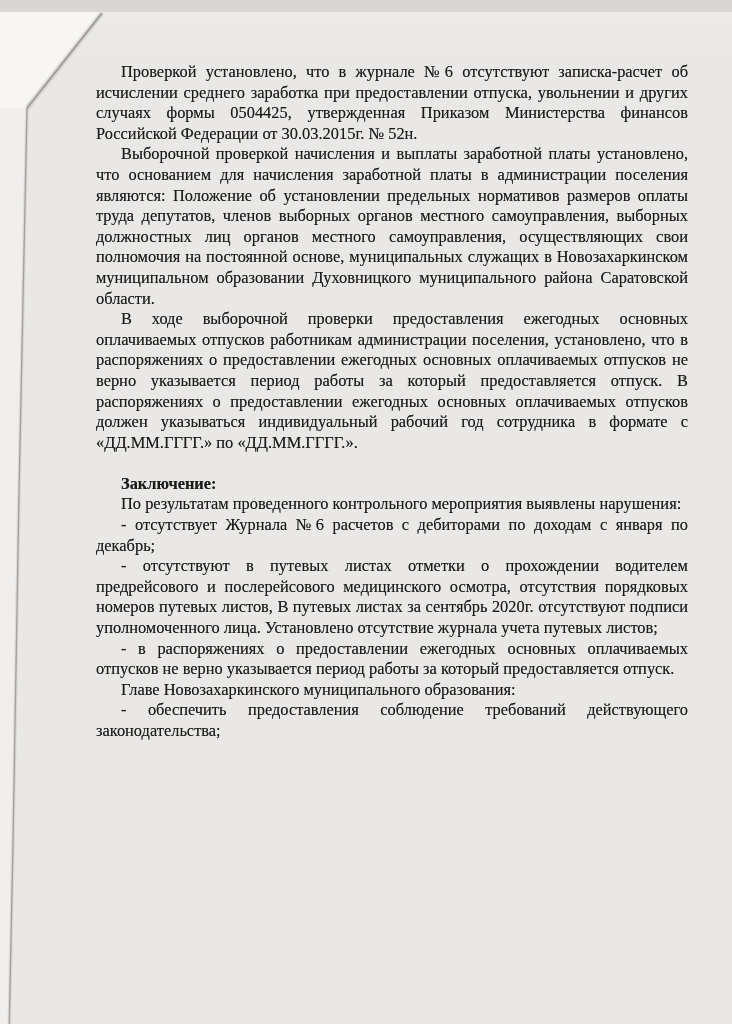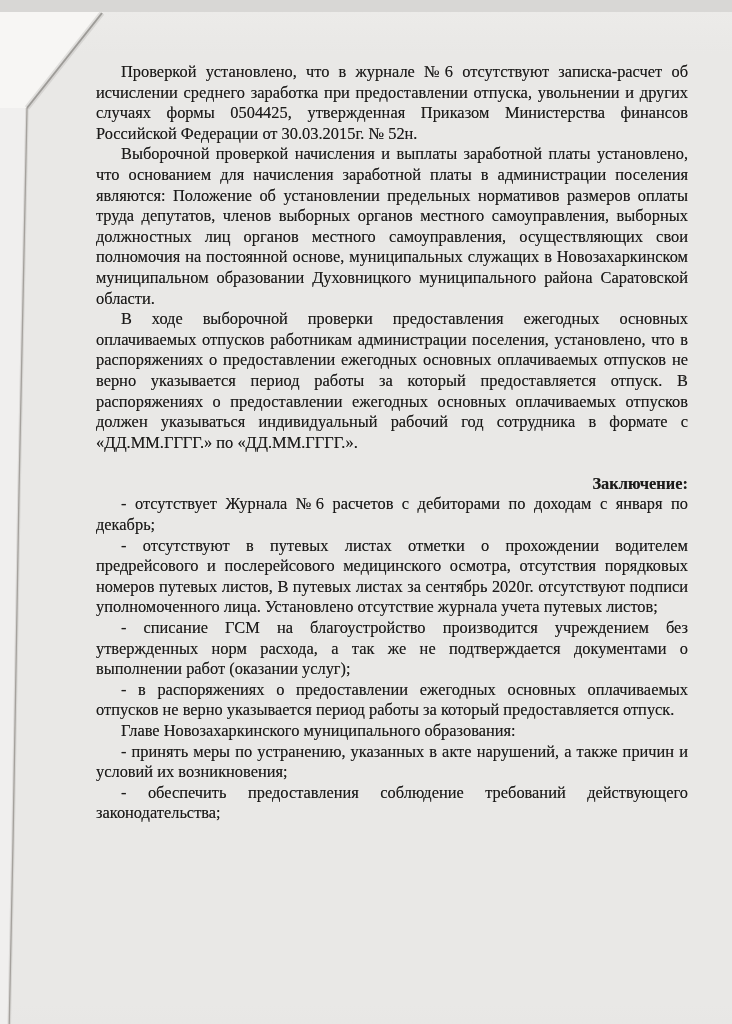--- a/index.html
+++ b/index.html
@@ -33,42 +33,41 @@
     text-align: justify;
     text-shadow: 0 0 0.5px rgba(25,24,22,0.55);
   }
   .text-block p {
     margin: 0;
     text-indent: 25px;
   }
   .conclusion-heading {
     margin-top: 20.6px !important;
     font-weight: bold;
-    text-align: right;
+    text-align: left;
   }
 </style>
 </head>
 <body>
 
 <div class="paper">
 
   <div class="text-block">
     <p>Проверкой установлено, что в журнале №6 отсутствуют записка-расчет об исчислении среднего заработка при предоставлении отпуска, увольнении и других случаях формы 0504425, утвержденная Приказом Министерства финансов Российской Федерации от 30.03.2015г. № 52н.</p>
     <p>Выборочной проверкой начисления и выплаты заработной платы установлено, что основанием для начисления заработной платы в администрации поселения являются: Положение об установлении предельных нормативов размеров оплаты труда депутатов, членов выборных органов местного самоуправления, выборных должностных лиц органов местного самоуправления, осуществляющих свои полномочия на постоянной основе, муниципальных служащих в Новозахаркинском муниципальном образовании Духовницкого муниципального района Саратовской области.</p>
     <p>В ходе выборочной проверки предоставления ежегодных основных оплачиваемых отпусков работникам администрации поселения, установлено, что в распоряжениях о предоставлении ежегодных основных оплачиваемых отпусков не верно указывается период работы за который предоставляется отпуск. В распоряжениях о предоставлении ежегодных основных оплачиваемых отпусков должен указываться индивидуальный рабочий год сотрудника в формате с «ДД.ММ.ГГГГ.» по «ДД.ММ.ГГГГ.».</p>
 
     <p class="conclusion-heading">Заключение:</p>
+    <p>По результатам проведенного контрольного мероприятия выявлены нарушения:</p>
 
     <p>- отсутствует Журнала №6 расчетов с дебиторами по доходам с января по декабрь;</p>
     <p>- отсутствуют в путевых листах отметки о прохождении водителем предрейсового и послерейсового медицинского осмотра, отсутствия порядковых номеров путевых листов, В путевых листах за сентябрь 2020г. отсутствуют подписи уполномоченного лица. Установлено отсутствие журнала учета путевых листов;</p>
-    <p>- списание ГСМ на благоустройство производится учреждением без утвержденных норм расхода, а так же не подтверждается документами о выполнении работ (оказании услуг);</p>
     <p>- в распоряжениях о предоставлении ежегодных основных оплачиваемых отпусков не верно указывается период работы за который предоставляется отпуск.</p>
 
     <p>Главе Новозахаркинского муниципального образования:</p>
-    <p>- принять меры по устранению, указанных в акте нарушений, а также причин и условий их возникновения;</p>
     <p>- обеспечить предоставления соблюдение требований действующего законодательства;</p>
   </div>
 
   <svg class="artifacts" viewBox="0 0 732 1024" width="732" height="1024" xmlns="http://www.w3.org/2000/svg">
 
     <polygon points="0,96 27,96 19,480 13,830 9,1024 0,1024" fill="#f1f0ee" opacity="0.9"></polygon>
 
     <polygon points="0,0 102,0 27,96 0,96" fill="#f7f6f4"></polygon>
 
     <line x1="102" y1="1" x2="27" y2="96" stroke="#94928e" stroke-width="5.5" opacity="0.22"></line>

